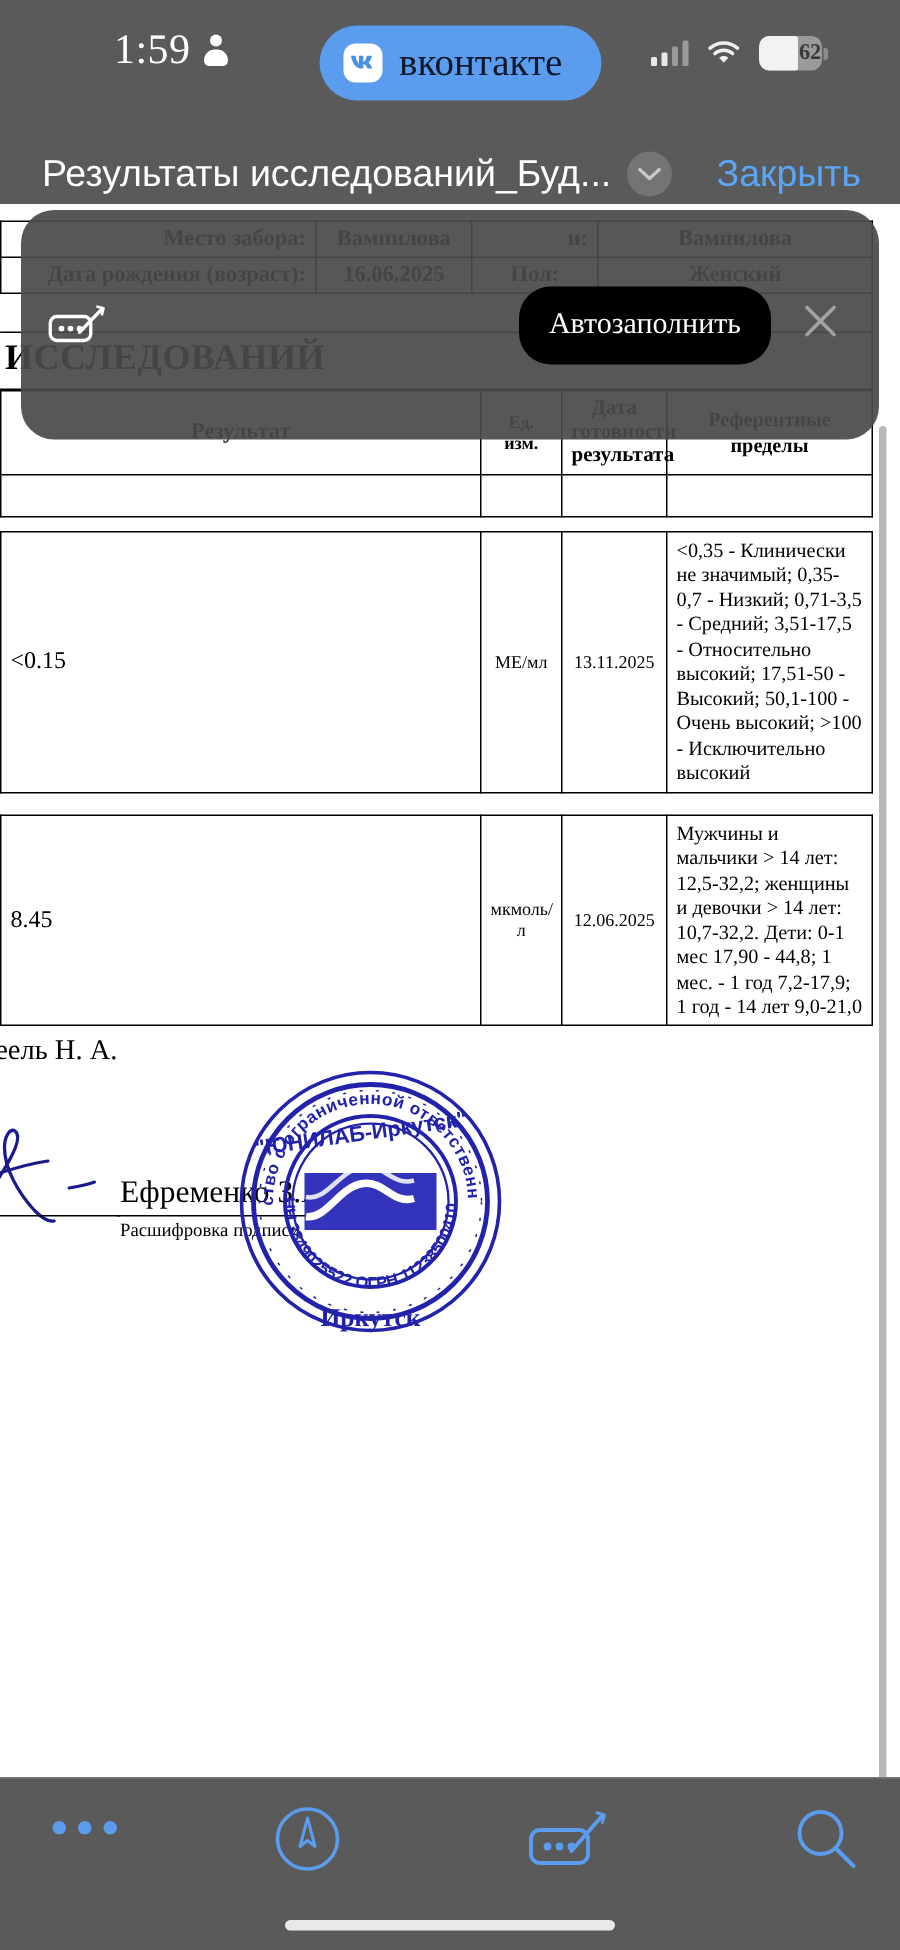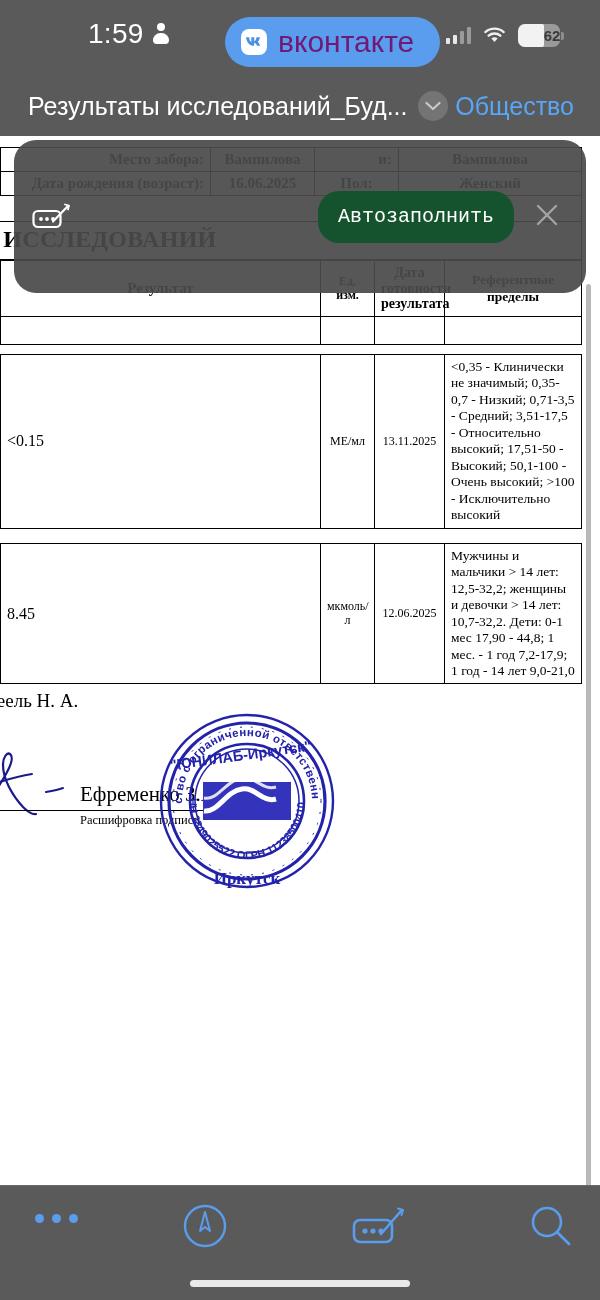--- a/index.html
+++ b/index.html
@@ -6,43 +6,43 @@
   html, body {
     width: 600px; height: 1300px;
     background: #5a5a5a;
     font-family: "Liberation Sans", sans-serif;
     overflow: hidden;
   }
   #root { position: relative; width: 600px; height: 1300px; background: #5a5a5a; }
 
   
   .statusbar {
-    position: absolute; left: 16px; top: 0; width: 572px; height: 76px;
-    display: flex; align-items: center;
+    position: absolute; left: 4px; top: 0; width: 572px; height: 76px;
+    display: flex; align-items: center; font-family: Liberation Serif, serif;
   }
   .sb-left {
     position: absolute; left: 72px; top: 18px;
     display: flex; align-items: center; gap: 9px;
   }
   .sb-time { color: #fff; font-size: 28px; font-weight: 500; letter-spacing: .3px; }
   .person-icon { width: 17px; height: 22px; position: relative; }
   .person-icon .head { position: absolute; left: 4.5px; top: 0; width: 8px; height: 8px; border-radius: 50%; background: #fff; }
   .person-icon .body { position: absolute; left: 0.5px; top: 10px; width: 16px; height: 11px; border-radius: 8px 8px 4px 4px; background: #fff; }
 
   .vk-pill {
     position: absolute; left: 209px; top: 17px;
     height: 50px; border-radius: 25px; background: #5a9ced;
     display: flex; align-items: center; gap: 11px; padding: 0 26px 0 16px;
   }
   .vk-logo {
     width: 26px; height: 26px; border-radius: 8px; background: #fff;
     display: flex; align-items: center; justify-content: center;
     color: #4a90e2; font-size: 13px; font-weight: bold; line-height: 1;
   }
-  .vk-name { color: #701a75; font-size: 30px; font-weight: 500; }
+  .vk-name { color: #0f172a; font-size: 26px; font-weight: 500; }
 
   .sb-right { position: absolute; right: 28px; top: 24px; display: flex; align-items: center; gap: 12px; }
   .cell-bars { display: flex; align-items: flex-end; gap: 2.5px; height: 17px; }
   .cell-bars i { width: 4.5px; border-radius: 1px; display: block; background: #9a9a9a; }
   .cell-bars i.on { background: #e8e8e8; }
   .cell-bars i:nth-child(1) { height: 6px; }
   .cell-bars i:nth-child(2) { height: 9.5px; }
   .cell-bars i:nth-child(3) { height: 13px; }
   .cell-bars i:nth-child(4) { height: 17px; }
   .wifi { width: 23px; height: 17px; }
@@ -53,21 +53,21 @@
   }
   .battery .fill { position: absolute; left: 0; top: 0; bottom: 0; width: 62%; border-radius: 7px 2px 2px 7px; background: #f2f2f2; }
   .battery .pct {
     position: absolute; inset: 0; display: flex; align-items: center; justify-content: center;
     font-size: 15px; font-weight: 700; color: #3a3a3a; letter-spacing: -.2px; padding-right: 2px; padding-left: 28px;
   }
   .battery .tip { position: absolute; right: -4px; top: 8px; width: 3px; height: 8px; border-radius: 0 2px 2px 0; background: #8d8d8d; }
 
   
   .titlebar {
-    position: absolute; left: 0; top: 76px; width: 600px; height: 60px;
+    position: absolute; left: 0; top: 86px; width: 600px; height: 60px;
     display: flex; align-items: center; padding: 0 26px 0 28px;
   }
   .doc-title {
     color: #fff; font-size: 25px; font-weight: 400; white-space: nowrap;
     overflow: hidden; max-width: 385px;
   }
   .chevron-btn {
     width: 30px; height: 30px; border-radius: 50%; background: rgba(255,255,255,.16);
     margin-left: 10px; display: flex; align-items: center; justify-content: center; flex: 0 0 auto;
   }
@@ -123,23 +123,23 @@
 
   
   .banner {
     position: absolute; left: 14px; top: 140px; width: 572px; height: 153px;
     background: rgba(74,74,74,.93); border-radius: 22px;
     display: flex; align-items: center; padding: 0 18px 0 16px;
   }
   .banner-icon { flex: 0 0 auto; width: 44px; margin-right: 6px; display: flex; align-items: center; justify-content: center; }
   .banner-text { color: #fff; font-size: 22px; line-height: 1.30; width: 252px; }
   .autofill-btn {
-    margin-left: auto; background: #14532d; color: #fff; border: none;
+    margin-left: auto; background: #000000; color: #fff; border: none;
     border-radius: 21px; height: 52px; padding: 0 20px; font-size: 20px;
-    font-family: Liberation Mono, monospace; white-space: nowrap;
+    font-family: Liberation Serif, serif; white-space: nowrap;
   }
   .banner-close { margin-left: 18px; margin-right: 6px; opacity: .55; }
 
   
   .toolbar {
     position: absolute; left: 0; bottom: 0; width: 600px; height: 115px;
     background: #5a5a5a; border-top: 1px solid #6a6a6a;
   }
   .tb-dots { position: absolute; left: 26px; top: 28px; width: 60px; display: flex; gap: 8px; justify-content: center; }
   .tb-dots i { width: 9px; height: 9px; border-radius: 50%; background: #5a9ced; display: block; }
@@ -197,21 +197,21 @@
     </div>
   </div>
 
   <div class="titlebar">
     <span class="doc-title">Результаты исследований_Буд...</span>
     <span class="chevron-btn">
       <svg width="16" height="10" viewBox="0 0 16 10" aria-hidden="true">
         <path d="M1.5 2l6.5 6 6.5-6" stroke="#c9c9c9" stroke-width="2.2" fill="none" stroke-linecap="round" stroke-linejoin="round"></path>
       </svg>
     </span>
-    <span class="close-btn">Общество</span>
+    <span class="close-btn">Закрыть</span>
   </div>
 
   <div class="page-area">
     <div class="paper">
 
       <table class="doc-table tbl-patient">
         <tbody>
             <tr>
           <td class="lbl-bold" style="width:178px">О ПАЦИЕНТЕ</td>
           <td class="lbl-bold t-right" style="width:210px">Место забора:</td>

